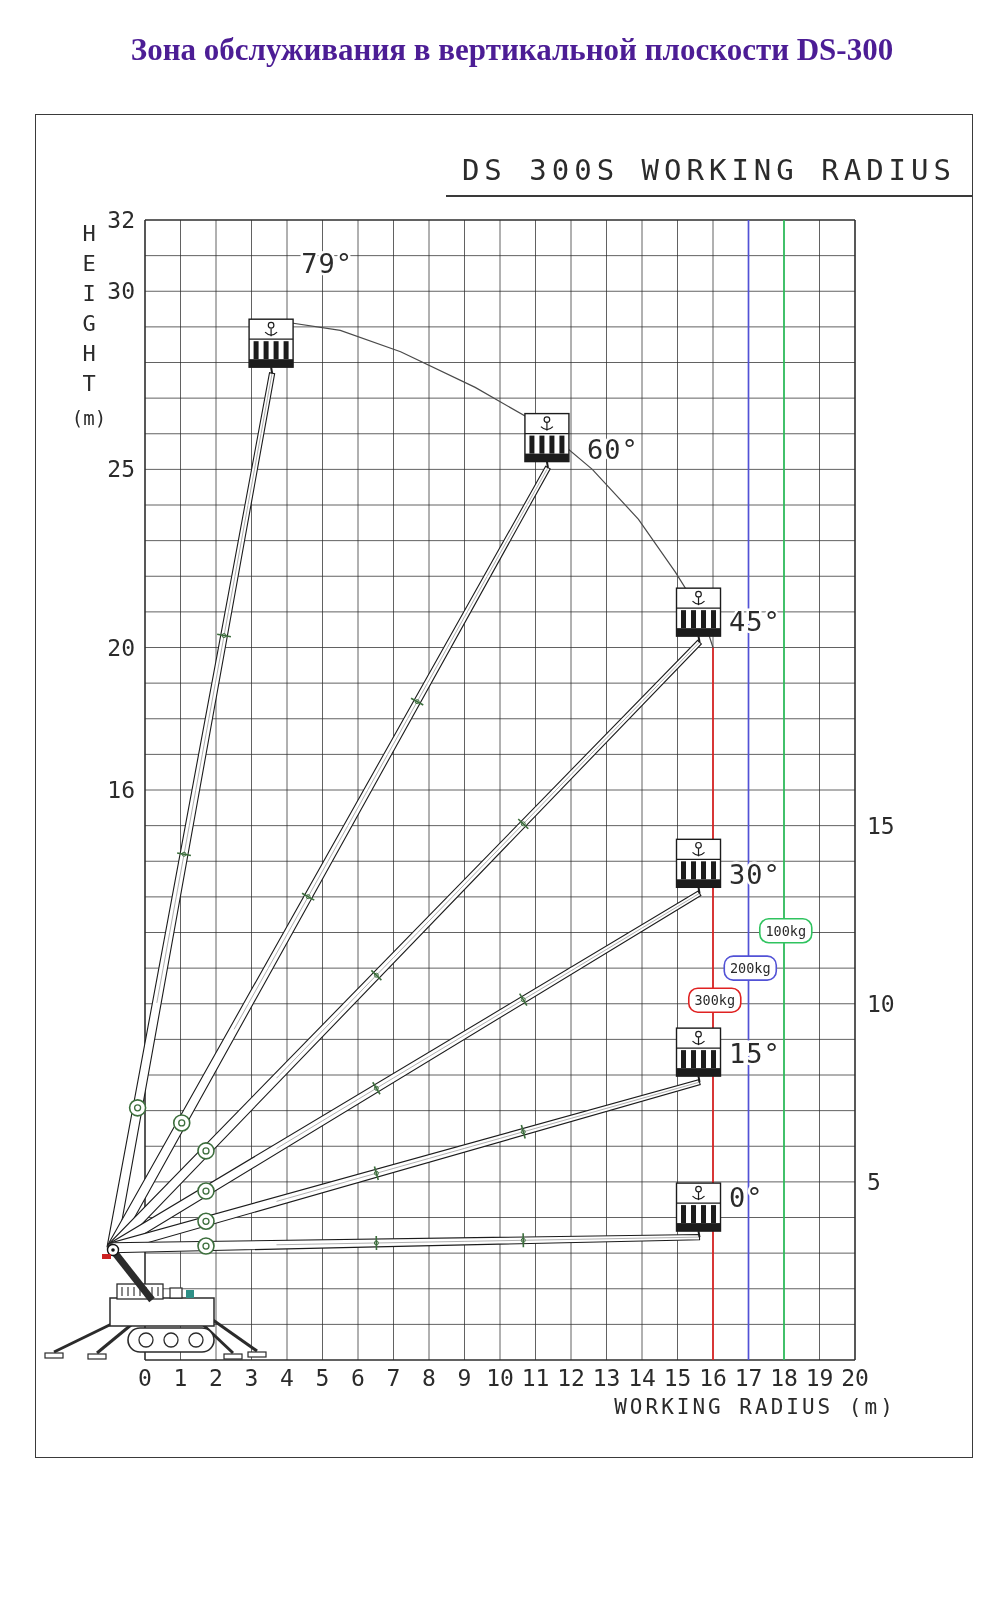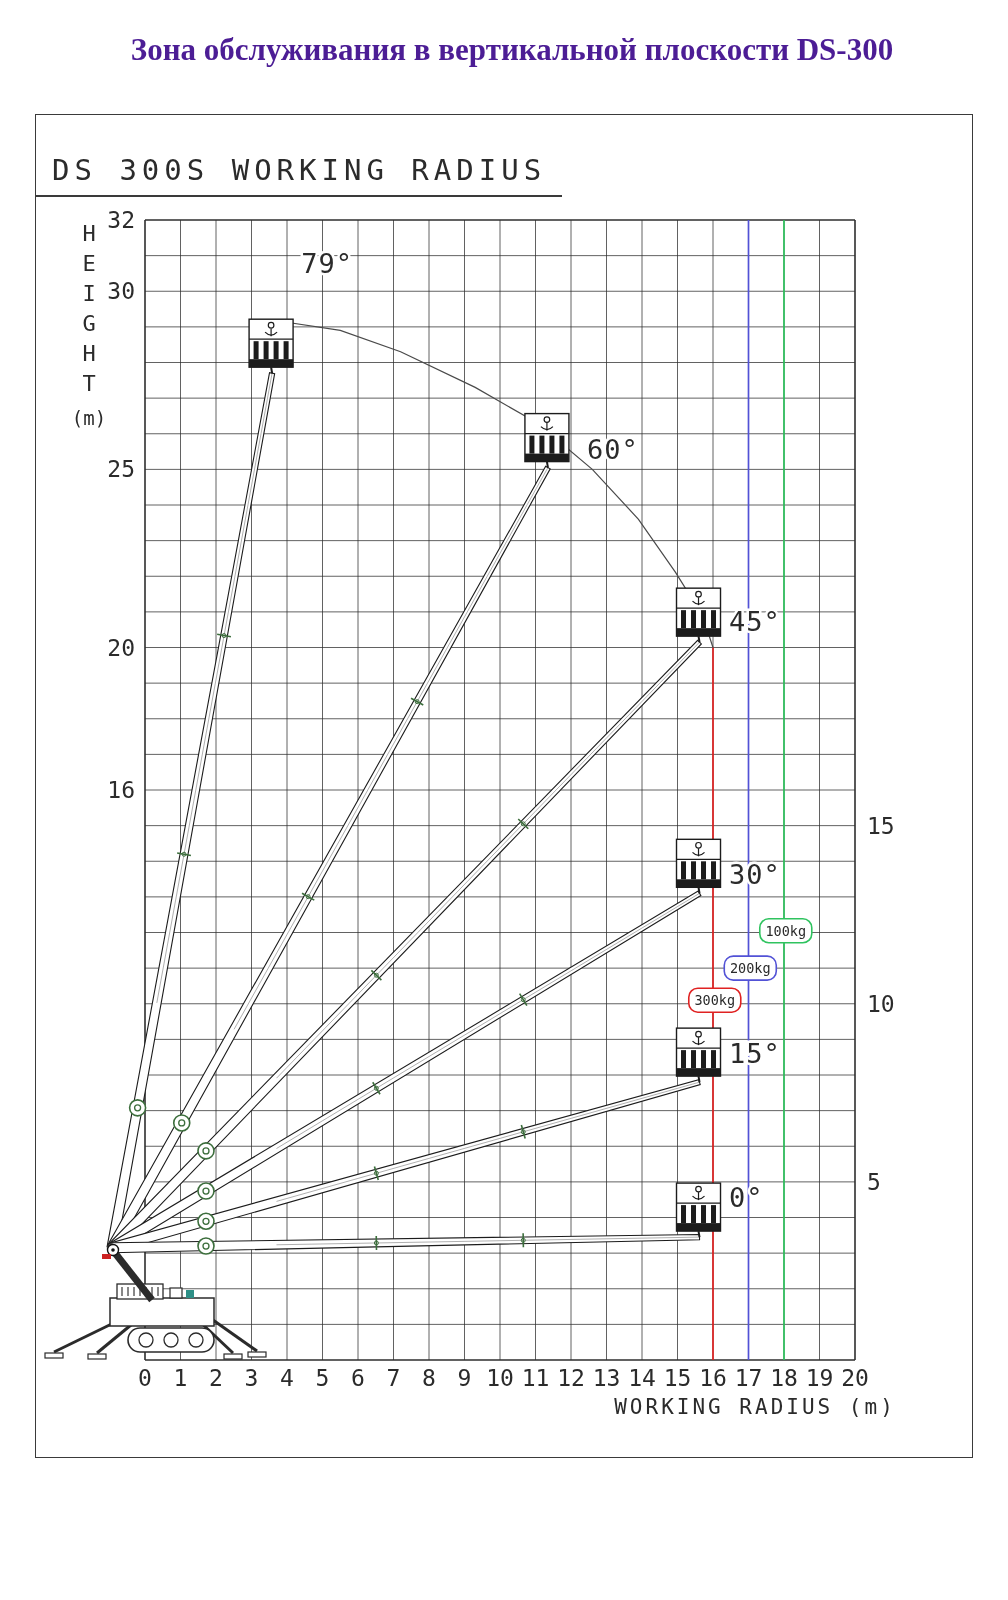--- a/index.html
+++ b/index.html
@@ -1,21 +1,21 @@
 <!DOCTYPE html>
 <html><head>
 <meta charset="utf-8">
 <style>
   html,body{margin:0;padding:0;background:#ffffff;}
   .page{position:relative;width:1008px;height:1600px;background:#fff;overflow:hidden;
         font-family:"DejaVu Sans Mono",monospace;}
   .page-title{position:absolute;top:24px;left:0;width:100%;text-align:center;margin:8px;
         font-family:"Liberation Serif",serif;font-size:31px;font-weight:700;color:#4c1d95;}
   .frame{position:absolute;left:35px;top:114px;width:936px;height:1342px;border:1.5px solid #3a3a3a;}
-  .chart-title-wrap{position:absolute;left:0;top:38px;width:100%;text-align:left;}
+  .chart-title-wrap{position:absolute;left:0;top:38px;width:100%;text-align:right;}
   .chart-title{display:inline-block;padding:0 16px 8px 16px;border-bottom:2.5px solid #3a3a3a;
         font-size:29px;letter-spacing:5px;color:#2b2b2b;white-space:nowrap;}
   svg.chart{position:absolute;left:0;top:0;z-index:1;}
   svg text{font-family:"DejaVu Sans Mono",monospace;fill:#2b2b2b;}
 </style>
 </head>
 <body>
 
 <div class="page">
   <h1 class="page-title">Зона обслуживания в вертикальной плоскости DS-300</h1>

